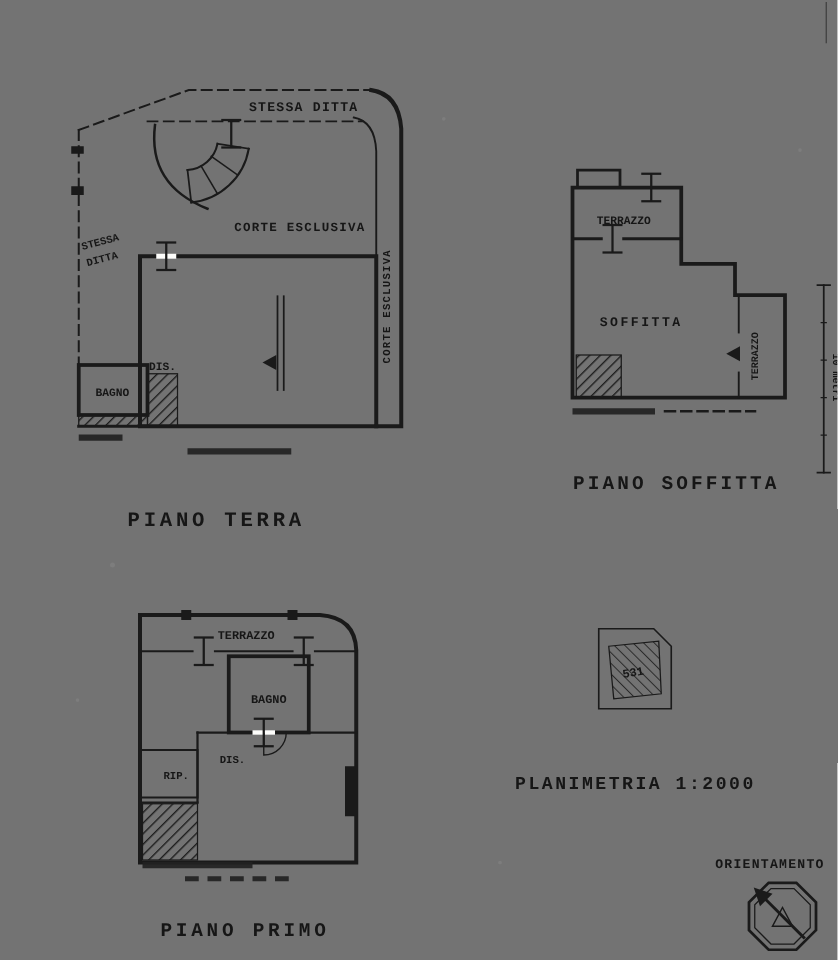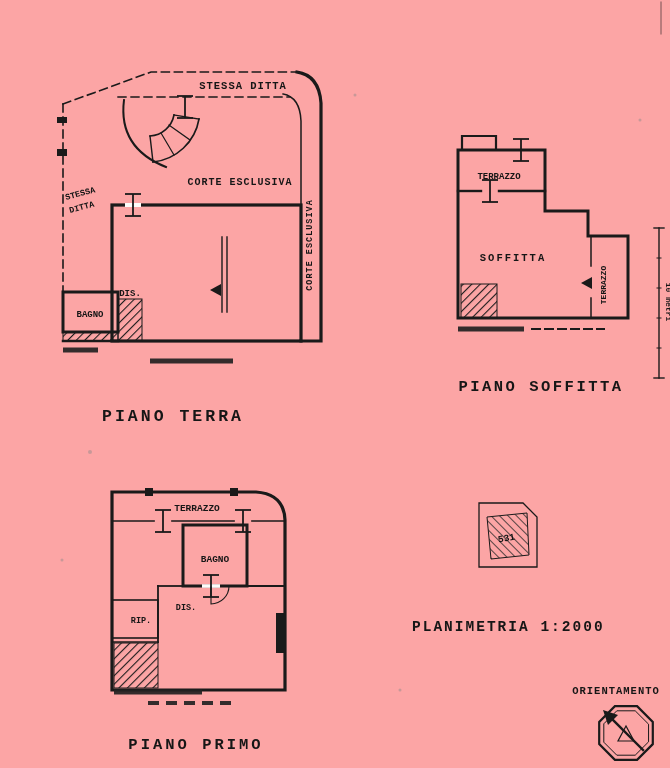--- a/index.html
+++ b/index.html
@@ -1,16 +1,16 @@
 <!DOCTYPE html>
 <html><head>
 <meta charset="utf-8">
 <style>
   html,body{margin:0;padding:0;background:#ffffff;}
-  .sheet{width:670px;height:768px;background:#fca5a5;position:relative;margin:0;overflow:hidden;}
+  .sheet{width:670px;height:768px;background:#737373;position:relative;margin:0;overflow:hidden;}
   svg{display:block;}
   text{fill:#161616;font-family:"Liberation Mono","DejaVu Sans Mono",monospace;font-weight:700;}
   .ln{stroke:#1a1a1a;fill:none;stroke-linecap:square;}
   .fillink{fill:#1a1a1a;stroke:none;}
   .dash{stroke-dasharray:8 5;}
   .smear{stroke:#222;opacity:.92;}
   .speck{fill:#8a8a8a;opacity:.45;}
 </style>
 </head>
 <body>

